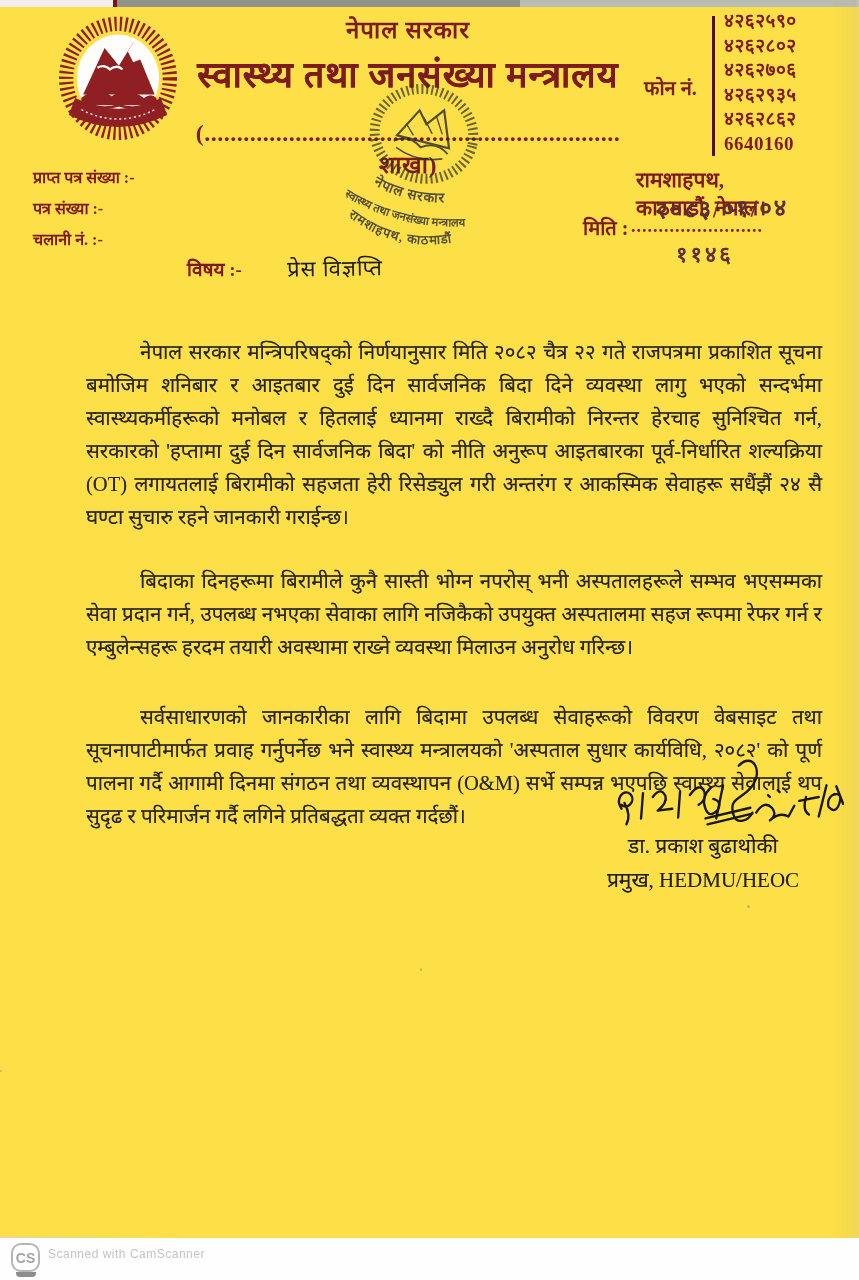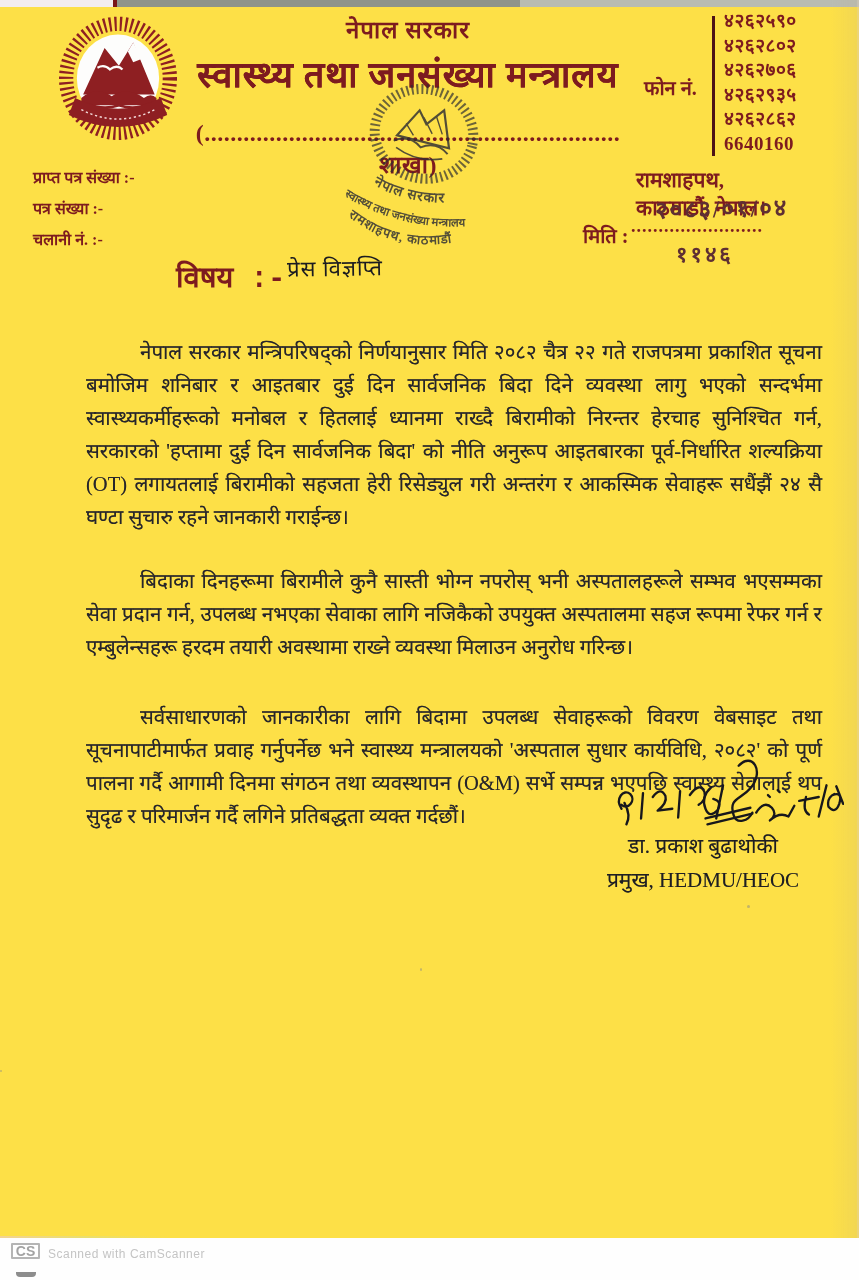--- a/index.html
+++ b/index.html
@@ -27,46 +27,46 @@
   .ministry-line{ font-size:36px; font-weight:700; margin-top:4px; letter-spacing:1px;
     text-shadow:0 0 .5px #7d1b1f; }
   .branch-line{ font-size:24px; font-weight:700; margin-top:22px; letter-spacing:.5px; }
   .phone-label{ position:absolute; left:644px; top:74px; font-size:20px; font-weight:700; }
   .phone-sep{ position:absolute; left:712px; top:16px; width:2.5px; height:140px; background:#4d1216; }
   .phone-list{ position:absolute; left:724px; top:9px; font-size:19px; font-weight:700;
     line-height:24.5px; letter-spacing:.5px; }
   .address{ position:absolute; left:636px; top:166px; width:190px; text-align:left;
     font-size:21px; font-weight:700; line-height:28px; }
   .ref-fields{ position:absolute; left:33px; top:162px; font-size:16px; font-weight:700; line-height:31px; }
-  .date-row{ position:absolute; left:583px; top:214px; font-size:20px; font-weight:700;margin-top:8px; }
+  .date-row{ position:absolute; left:583px; top:214px; font-size:20px; font-weight:700; }
   .date-dots{ position:absolute; left:631px; top:216px; font-size:18px; font-weight:700; letter-spacing:1px; }
   .date-value{ position:absolute; left:655px; top:191px; font-size:24px; color:#5f2f33;
     font-weight:700; letter-spacing:2px; transform:rotate(-1.2deg); }
   .time-value{ position:absolute; left:676px; top:238px; font-size:22px; color:#5f2f33;
     font-weight:700; letter-spacing:3px; }
-  .subject-label{ position:absolute; left:176px; top:256px; font-size:29px; font-weight:700;font-family:Liberation Mono, monospace; }
+  .subject-label{ position:absolute; left:187px; top:256px; font-size:19px; font-weight:700; }
   .subject-value{ position:absolute; left:287px; top:252px; font-size:22px; color:#1b1b20;
     transform:rotate(-1deg); letter-spacing:1px; }
   
   .stamp{ position:absolute; left:293px; top:76px; width:238px; height:212px; opacity:.82; }
   
   .body-text{ position:absolute; left:86px; top:336px; width:736px; color:#26252b;
     font-size:20.5px; line-height:33px; text-align:justify;
     text-shadow:0 0 .4px rgba(30,30,35,.45); }
   .body-text p{ text-indent:54px; }
   .body-text p.p1{ margin-bottom:31px; }
   .body-text p.p2{ margin-bottom:37px; }
   
   .scribble{ position:absolute; left:606px; top:756px; width:238px; height:82px; }
   .sig-block{ position:absolute; left:578px; top:830px; width:250px; text-align:center;
     color:#1e1e23; font-size:21px; line-height:33.5px; text-shadow:0 0 .4px rgba(30,30,35,.4); }
   
   .footer{ position:absolute; left:0; bottom:0; width:859px; height:42px; background:#fefefe; }
-  .cs-icon{ position:absolute; left:11px; top:5px; width:29px; height:16px;
-    border:2.5px solid #b5b5b5; border-radius:1px; color:#a3a3a3;
+  .cs-icon{ position:absolute; left:11px; top:5px; width:29px; height:29px;
+    border:2.5px solid #b5b5b5; border-radius:10px; color:#a3a3a3;
     font-family:"Liberation Sans","DejaVu Sans",sans-serif; font-weight:700; font-size:14px;
     display:flex; align-items:center; justify-content:center; background:#fff; }
   .cs-lip{ position:absolute; left:16px; top:34px; width:20px; height:5px;
     background:#8d8d8d; border-radius:0 0 4px 4px; }
   .cs-text{ position:absolute; left:48px; top:9px; color:#c4c4c4; font-size:12px;
     font-family:"Liberation Sans","DejaVu Sans",sans-serif; letter-spacing:.5px; }
 </style>
 </head>
 <body>
 

